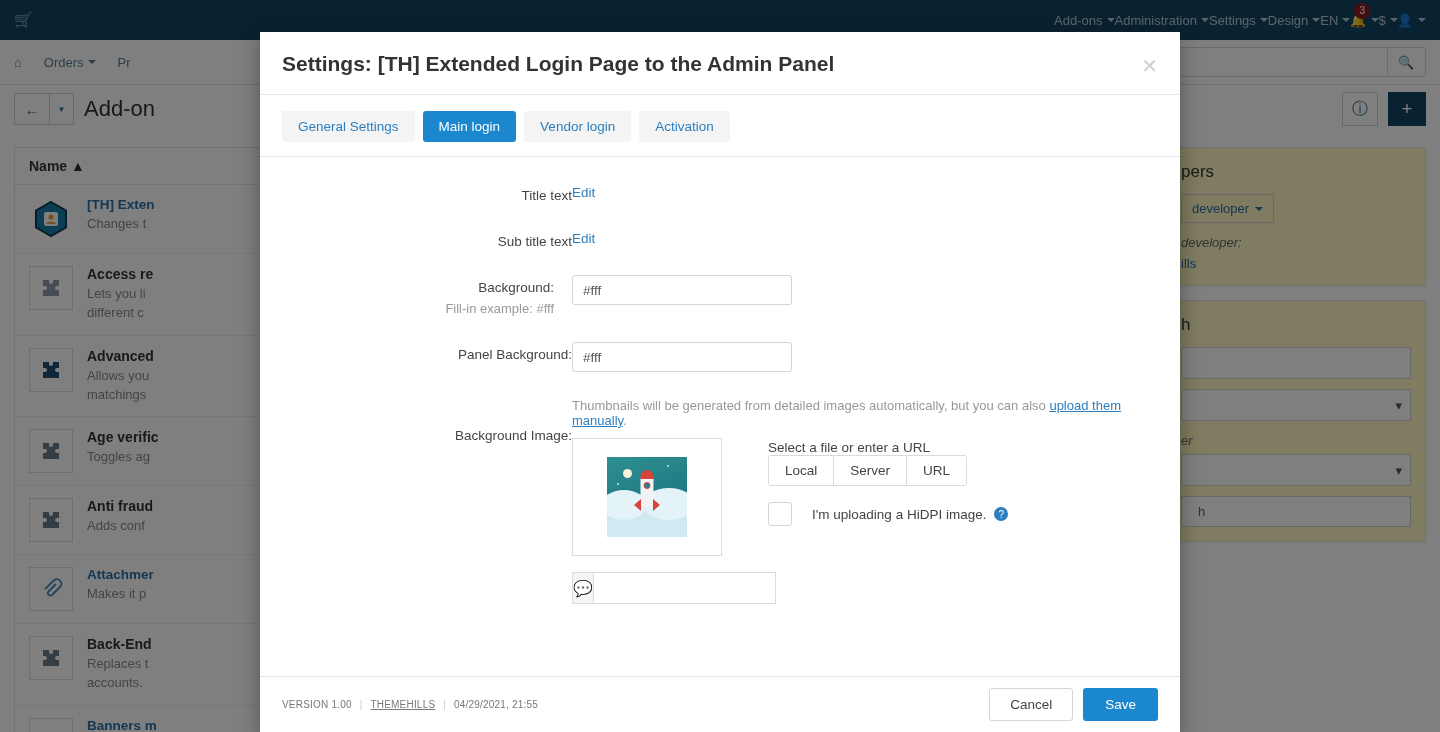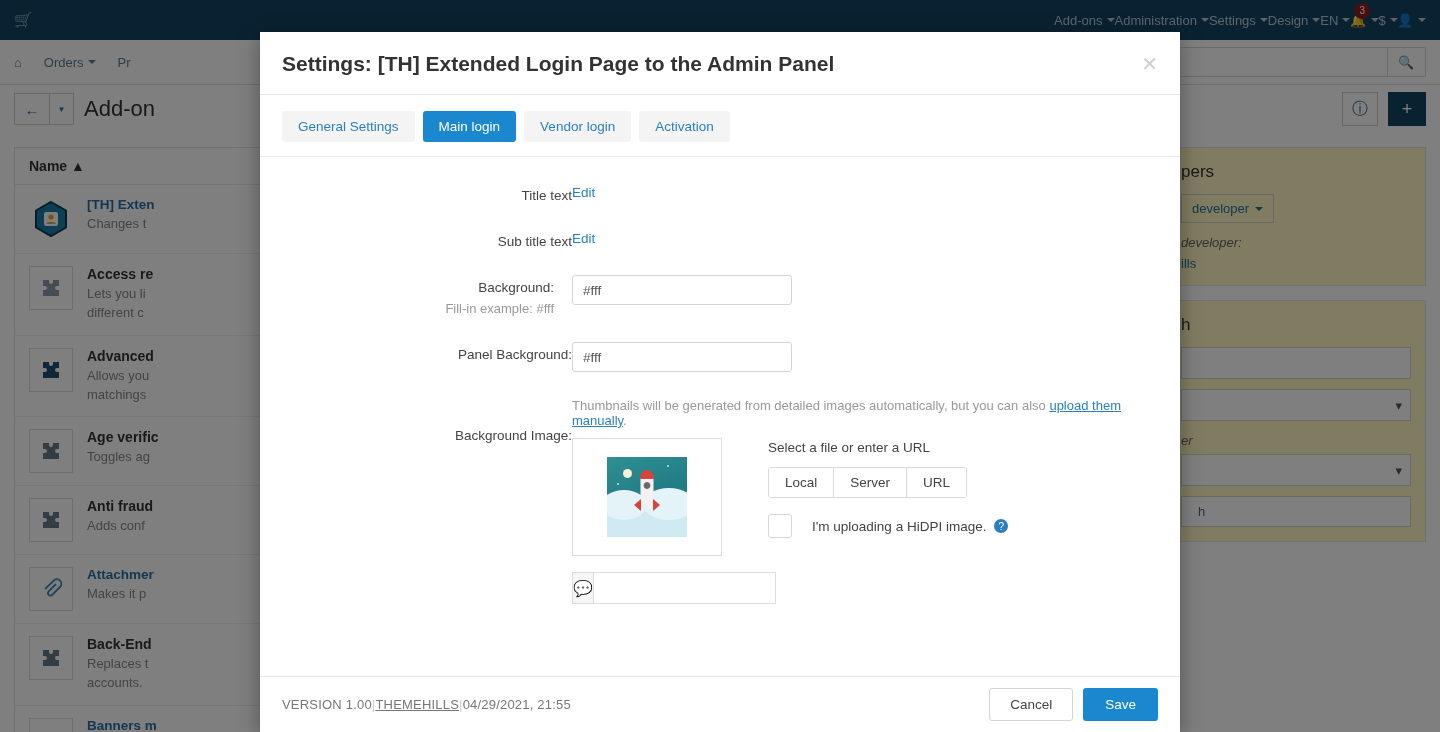--- a/index.html
+++ b/index.html
@@ -119,21 +119,21 @@
   .overlay { position: absolute; inset: 0; background: rgba(0,0,0,0.5); }
 
   .modal {
     position: absolute; left: 260px; top: 32px;
     width: 920px; height: 700px;
     background: #fff; box-shadow: 0 5px 20px rgba(0,0,0,.35);
     display: flex; flex-direction: column;
   }
   .modal-head {
     padding: 20px 22px 18px; border-bottom: 1px solid #e5e5e5;
-    display: flex; align-items: flex-start;
+    display: flex; align-items: flex-end;
   }
   .modal-title { font-size: 21px; font-weight: bold; color: #333; flex: 1; }
   .modal-close { color: #cfcfcf; font-size: 20px; line-height: 1; padding-top: 2px; }
 
   .tabsbar { padding: 16px 22px 14px; border-bottom: 1px solid #e9e9e9; display: flex; gap: 8px; }
   .tab {
     padding: 8px 16px; font-size: 13.5px; border-radius: 3px;
     background: #f4f4f4; color: #2b7fc0;
   }
   .tab.active { background: #1b87ce; color: #fff; }
@@ -189,21 +189,21 @@
     width: 7px; height: 7px; border-radius: 50%; background: #2a7f8c; border: 1px solid #d8443c; }
   .fin-l { position: absolute; left: 27px; top: 42px; width: 0; height: 0;
     border-right: 7px solid #d8443c; border-top: 6px solid transparent; border-bottom: 6px solid transparent; }
   .fin-r { position: absolute; right: 27px; top: 42px; width: 0; height: 0;
     border-left: 7px solid #d8443c; border-top: 6px solid transparent; border-bottom: 6px solid transparent; }
   .flame { position: absolute; left: 50%; transform: translateX(-50%); top: 50px;
     width: 9px; height: 26px; background: linear-gradient(#e8593a,#f5a623 55%,#ffe169);
     border-radius: 0 0 5px 5px; }
 
   .upload-right { padding-top: 2px; }
-  .upload-title { font-size: 13.5px; color: #444; margin-bottom: 12px; }
+  .upload-title { font-size: 13.5px; color: #444; }
   .btngroup { display: inline-flex; border-radius: 3px; overflow: hidden; margin-bottom: 16px; }
   .btngroup > div {
     border: 1px solid #dadada; border-right: 0; padding: 7px 16px;
     font-size: 13.5px; color: #444; background: #fff;
   }
   .btngroup > div:last-child { border-right: 1px solid #dadada; }
   .hidpi-row { display: flex; align-items: center; gap: 20px; }
   .hidpi-chk { width: 24px; height: 24px; border: 1px solid #d6d6d6; border-radius: 3px; background: #fff; }
   .hidpi-label { font-size: 13.5px; color: #444; }
   .qmark {
@@ -216,21 +216,21 @@
   .alt-icon {
     width: 34px; border: 1px solid #dcdcdc; border-right: 0; background: #f5f5f5;
     display: flex; align-items: center; justify-content: center; height: 32px; color: #555;
   }
   .alt-input { flex: 1; border: 1px solid #dcdcdc; height: 32px; }
 
   .modal-foot {
     height: 56px; border-top: 1px solid #e5e5e5; display: flex; align-items: center;
     padding: 0 22px; background: #fff;
   }
-  .version { font-size: 13px; color: #777; display: flex; align-items: center; gap: 0; letter-spacing: .2px; }
+  .version { font-size: 10px; color: #777; display: flex; align-items: center; gap: 8px; letter-spacing: .2px; }
   .version .sep { color: #ccc; }
   .version .brand { text-decoration: underline; color: #777; }
   .modal-foot .spacer { flex: 1; }
   .btn-cancel {
     border: 1px solid #d5d5d5; background: #fff; color: #444;
     padding: 8px 20px; font-size: 13.5px; border-radius: 3px; margin-right: 10px;
   }
   .btn-save {
     border: 0; background: #1b87ce; color: #fff;
     padding: 9px 22px; font-size: 13.5px; border-radius: 3px;

